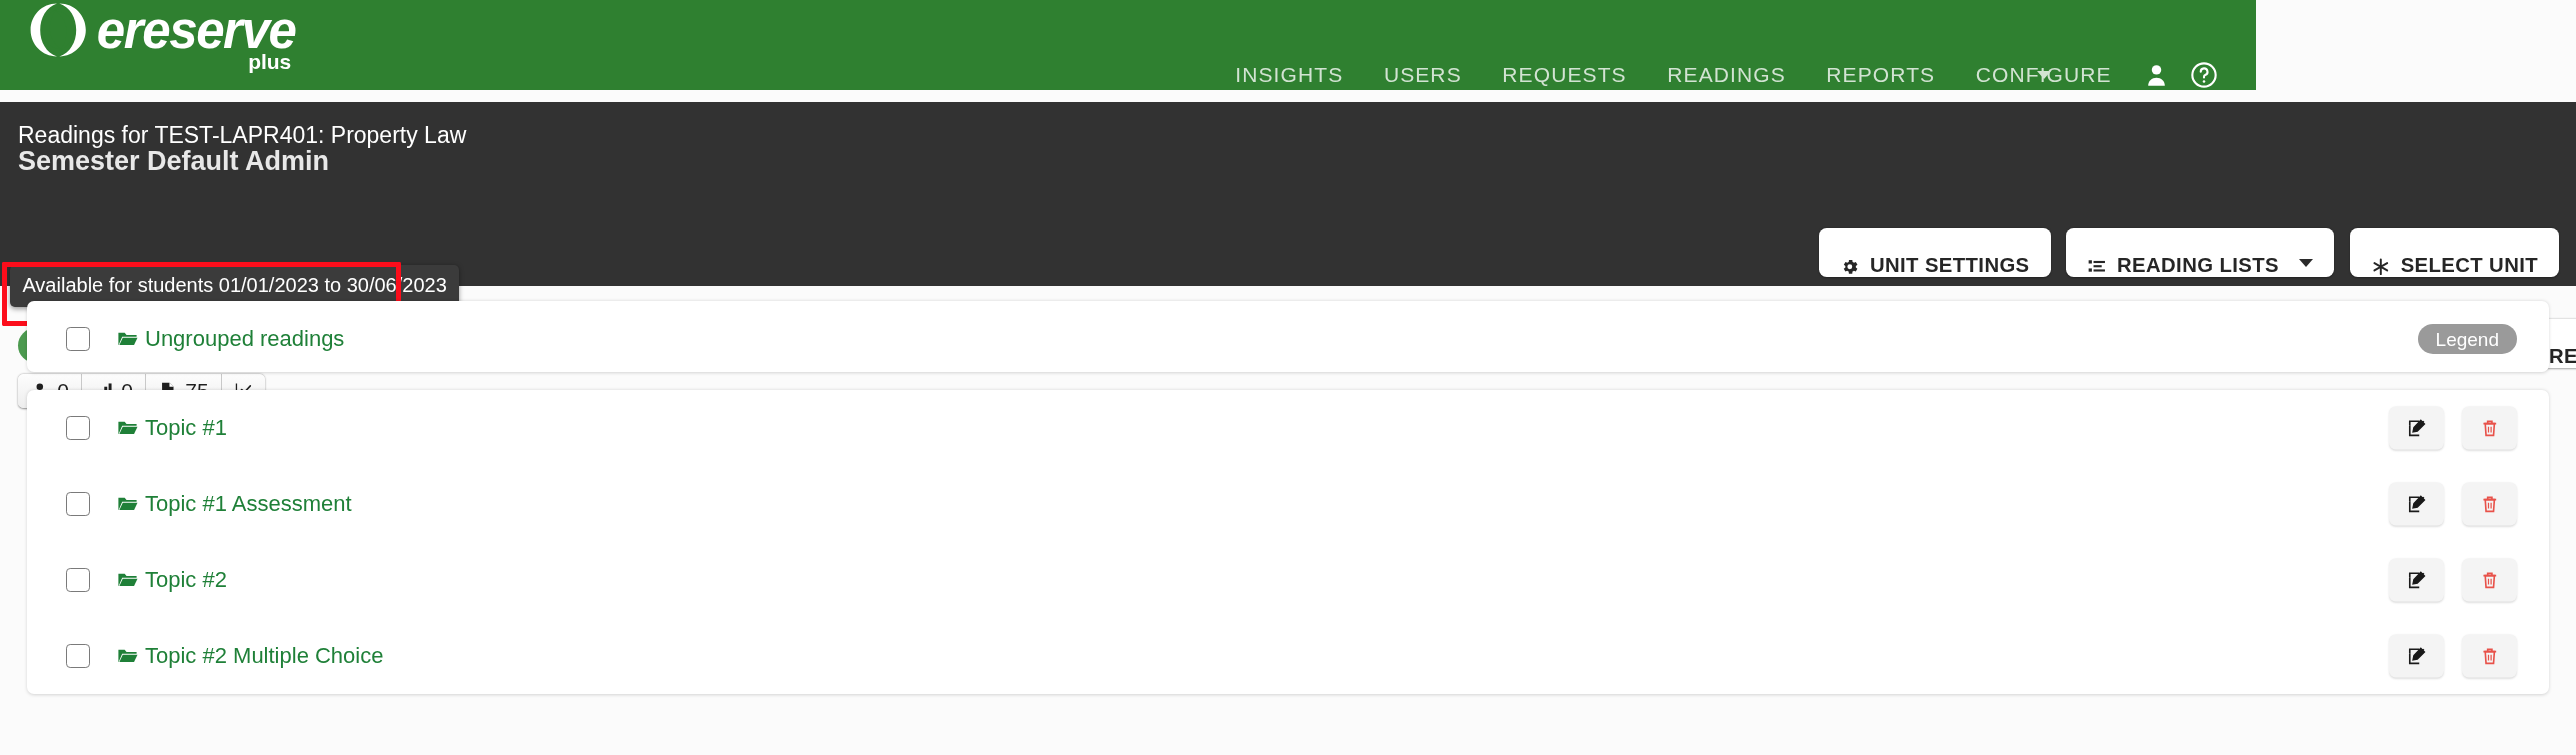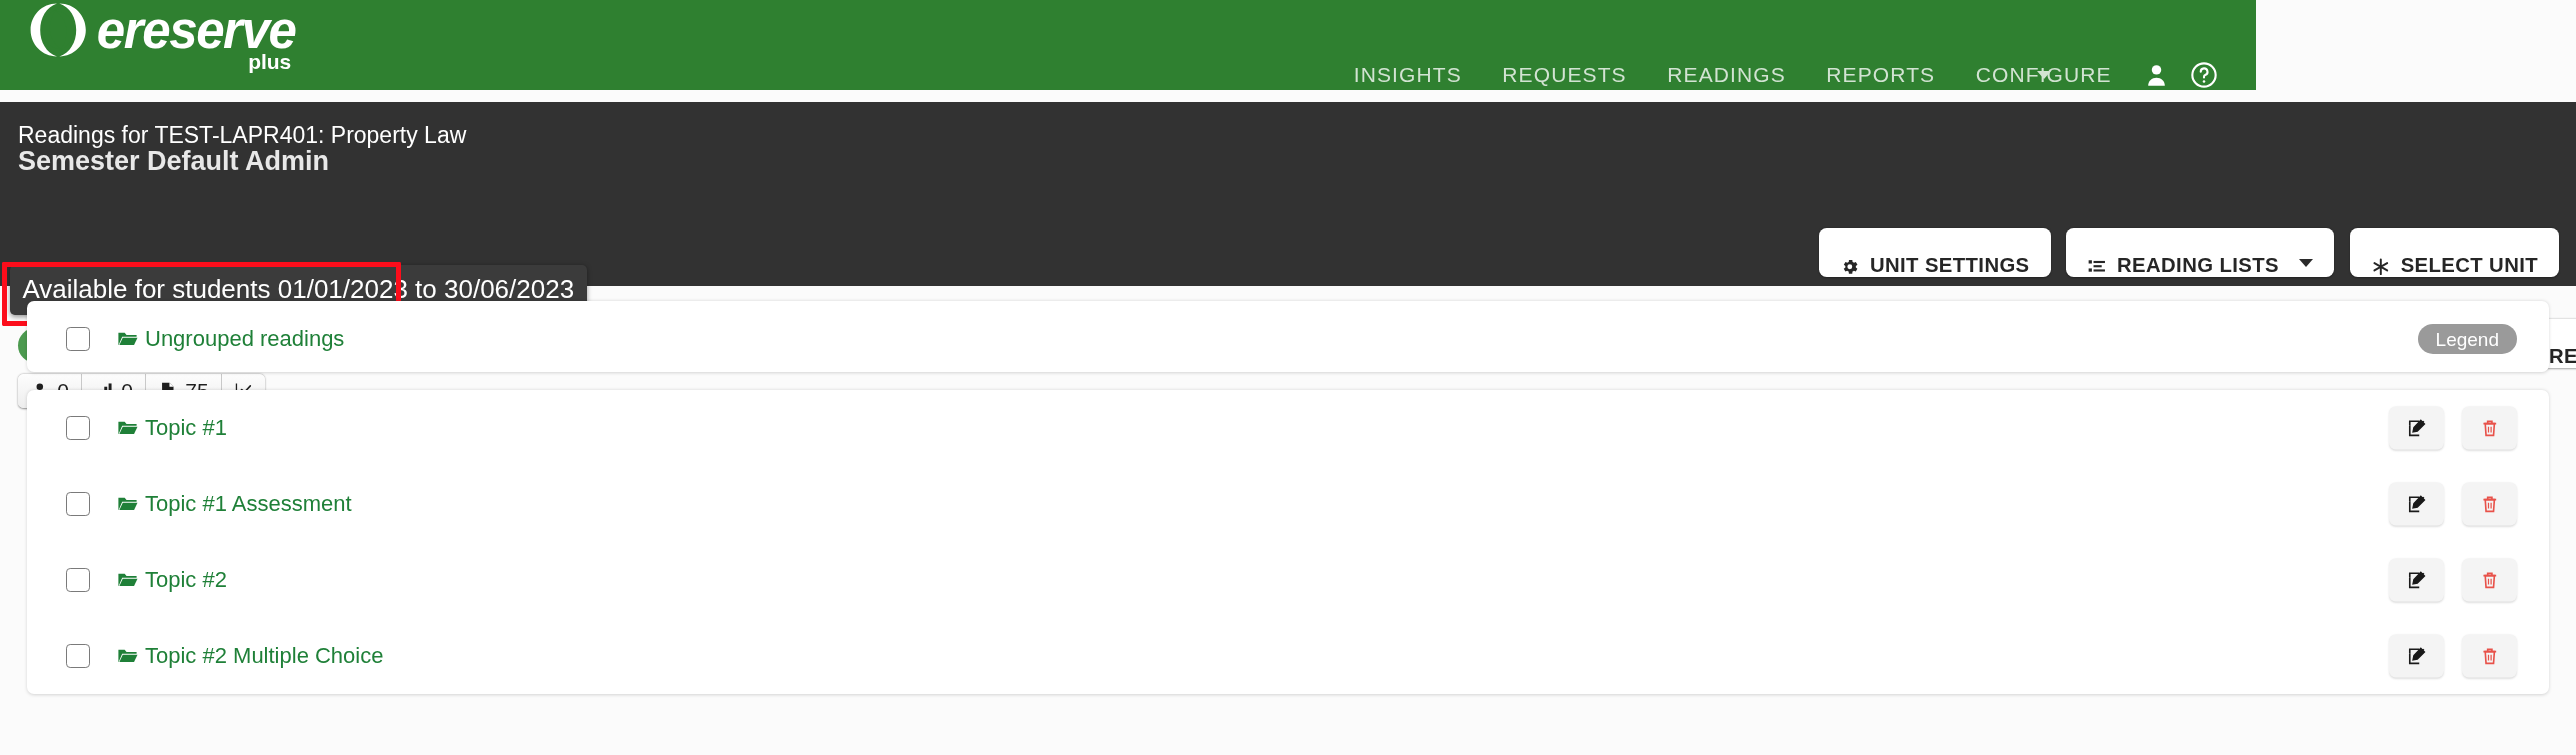--- a/index.html
+++ b/index.html
@@ -100,21 +100,21 @@
   }
   .stat:last-child { border-right: none; }
   .stat svg { display: block; }
 
   
   .tooltip {
     position: absolute; left: 9.8px; top: 163px;
     background: #3b3b3b; color: #ffffff;
     padding: 9px 12.6px 9.8px 12.6px;
     border-radius: 4.9px;
-    font-size: 26px; white-space: nowrap;
+    font-size: 20px; white-space: nowrap;
     box-shadow: 0 1.4px 5.6px rgba(0,0,0,.4);
   }
   .tooltip::after {
     content: ""; position: absolute; left: 32px; bottom: -9px;
     border-left: 9.8px solid transparent; border-right: 9.8px solid transparent;
     border-top: 9.8px solid #3b3b3b;
   }
   .redbox {
     position: absolute; left: 2.1px; top: 160px;
     width: 399px; height: 64px;
@@ -214,20 +214,21 @@
       </svg>
     </span>
     <span class="brand-type">
       <span class="brand-word">ereserve</span>
       <span class="brand-sub">plus</span>
     </span>
   </div>
 
   <div class="navlinks">
     <a class="navlink">INSIGHTS</a>
+    <a class="navlink">USERS</a>
     <a class="navlink">REQUESTS</a>
     <a class="navlink">READINGS</a>
     <a class="navlink">REPORTS</a>
     <a class="navlink">
       <span>CONFIGURE</span>
       <span class="navcaret"></span>
     </a>
     <span class="navicon">
       <svg viewBox="0 0 24 24" width="27" height="27" fill="currentColor">
         <circle cx="12" cy="7" r="4.2"></circle>

